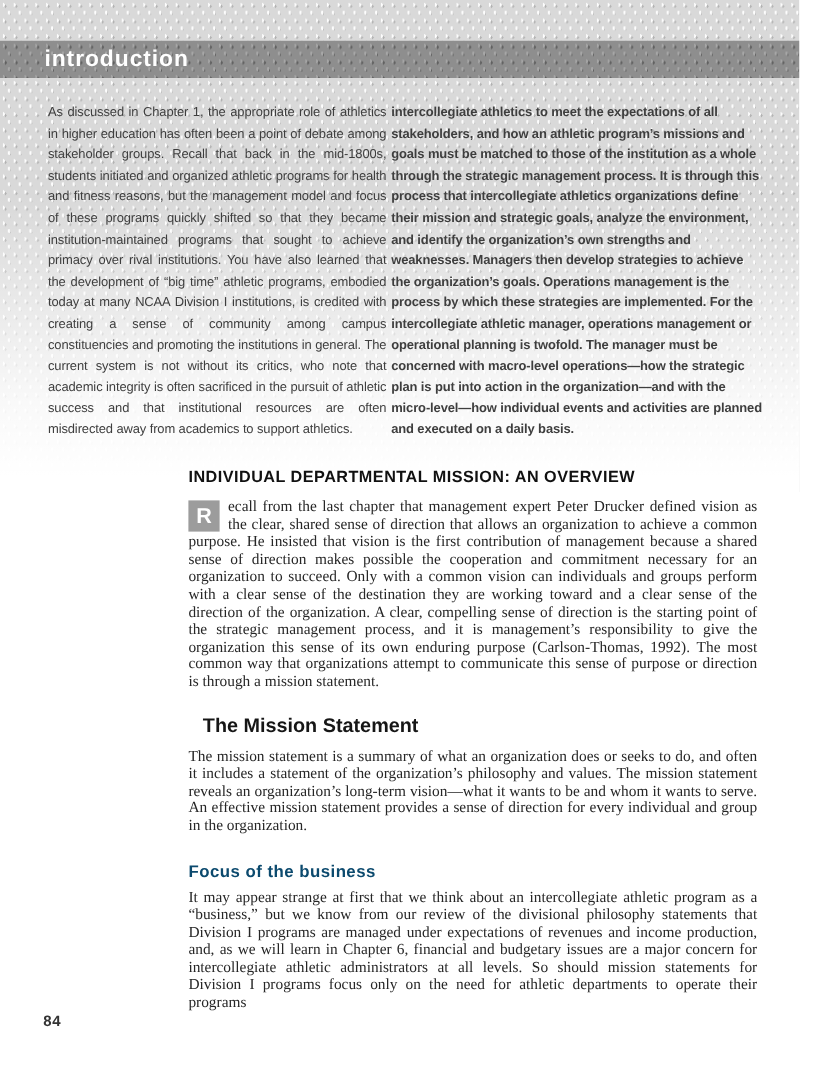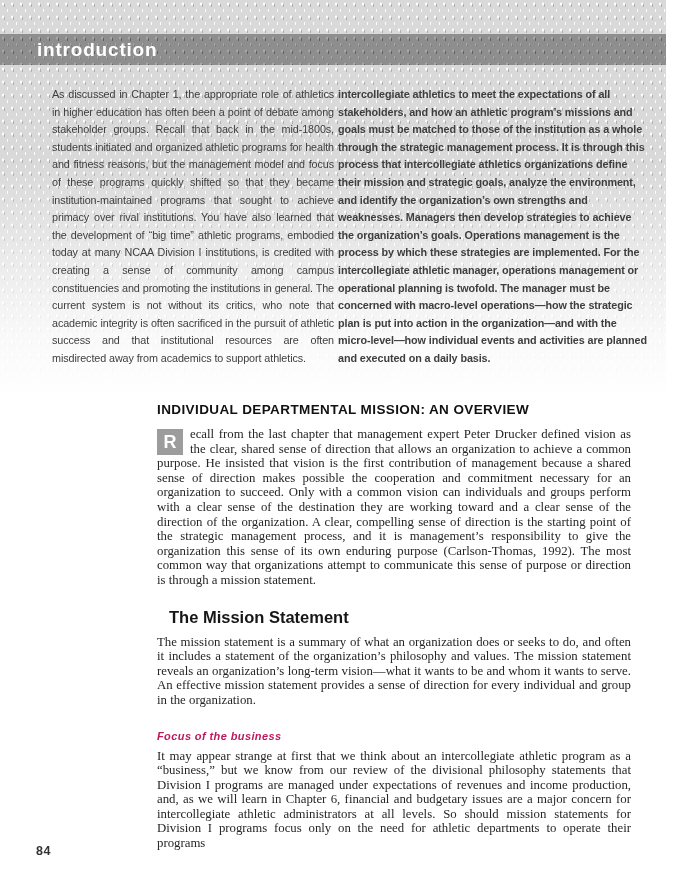--- a/index.html
+++ b/index.html
@@ -30,51 +30,51 @@
       radial-gradient(ellipse 1.1px 2.6px at 9.2px 11.8px, rgba(0,0,0,.32) 58%, rgba(0,0,0,0) 72%);
     background-size:9px 13px;
     display:flex;align-items:center;
   }
   .chapter-band .title{
     color:#ffffff;font-weight:700;font-size:19px;letter-spacing:.8px;
     padding-left:37px;line-height:1;
   }
   
   .intro{
-    position:absolute;left:52px;top:86px;width:604px;
+    position:absolute;left:40px;top:86px;width:604px;
     display:flex;gap:4px;
     color:#3e3e3e;font-size:10.8px;line-height:17.6px;letter-spacing:-.1px;
   }
   .intro .col-left{width:282px;text-align:justify;hyphens:auto;}
   .intro .col-right{width:310px;hyphens:auto;font-weight:bold;}
   .intro p{margin:0;}
   .intro p.indented{text-indent:18px;}
   
   .main-col{
-    position:absolute;left:157px;top:402px;width:474px;color:#222222;
+    position:absolute;left:157px;top:390px;width:474px;color:#222222;
   }
   .section-heading{
     font-size:13.5px;font-weight:700;letter-spacing:.4px;color:#111111;
     margin:0 0 10px 0;
   }
   .body-serif{
     font-family:"Liberation Serif",serif;font-size:12.8px;line-height:14.6px;
     text-align:justify;hyphens:auto;color:#262626;margin:0;
   }
   .dropcap-box{
     float:left;width:26px;height:26px;background:#9c9c9c;
     color:#ffffff;font-family:"Liberation Sans",sans-serif;font-weight:700;font-size:18px;
     display:flex;align-items:center;justify-content:center;
     margin:2px 7px 0 0;
   }
   .sub-heading{
     font-size:16.5px;font-weight:700;color:#161616;margin:20px 0 8px 12px;
   }
   .minor-heading{
-    font-size:11px;font-weight:700;font-style:italic;color:#be185d;
+    font-size:14px;font-weight:700;color:#0c4a6e;
     letter-spacing:.4px;margin:22px 0 7px 0;
   }
   
   .page-number{
     position:absolute;left:36px;top:844px;
     font-size:12.5px;font-weight:700;color:#333333;letter-spacing:.5px;
   }
 </style>
 </head>
 <body>

